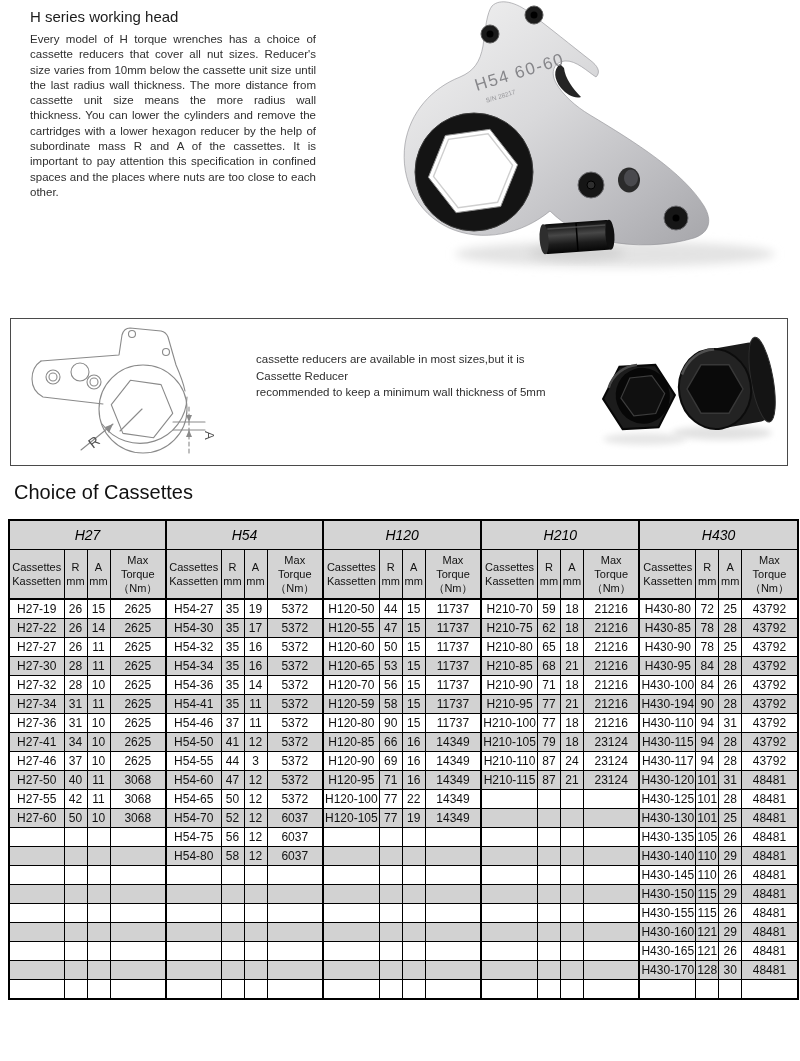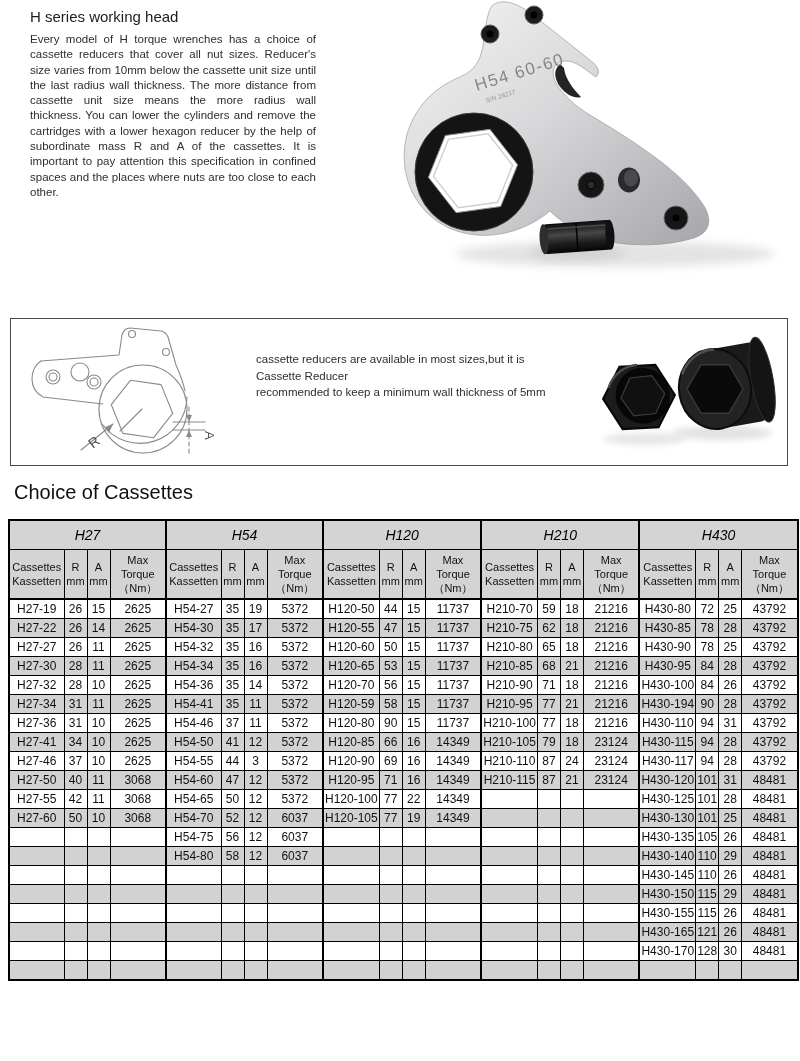--- a/index.html
+++ b/index.html
@@ -589,20 +589,42 @@
           <td class=""></td>
           <td class=""></td>
           <td class="gb"></td>
           <td class=""></td>
           <td class=""></td>
           <td class=""></td>
           <td class="gb"></td>
           <td class=""></td>
           <td class=""></td>
           <td class=""></td>
+          <td class="gb">H430-160</td>
+          <td class="">121</td>
+          <td class="">29</td>
+          <td class="">48481</td>
+        </tr>
+        <tr>
+          <td class="gb"></td>
+          <td class=""></td>
+          <td class=""></td>
+          <td class=""></td>
+          <td class="gb"></td>
+          <td class=""></td>
+          <td class=""></td>
+          <td class=""></td>
+          <td class="gb"></td>
+          <td class=""></td>
+          <td class=""></td>
+          <td class=""></td>
+          <td class="gb"></td>
+          <td class=""></td>
+          <td class=""></td>
+          <td class=""></td>
           <td class="gb">H430-165</td>
           <td class="">121</td>
           <td class="">26</td>
           <td class="">48481</td>
         </tr>
         <tr>
           <td class="gb"></td>
           <td class=""></td>
           <td class=""></td>
           <td class=""></td>

